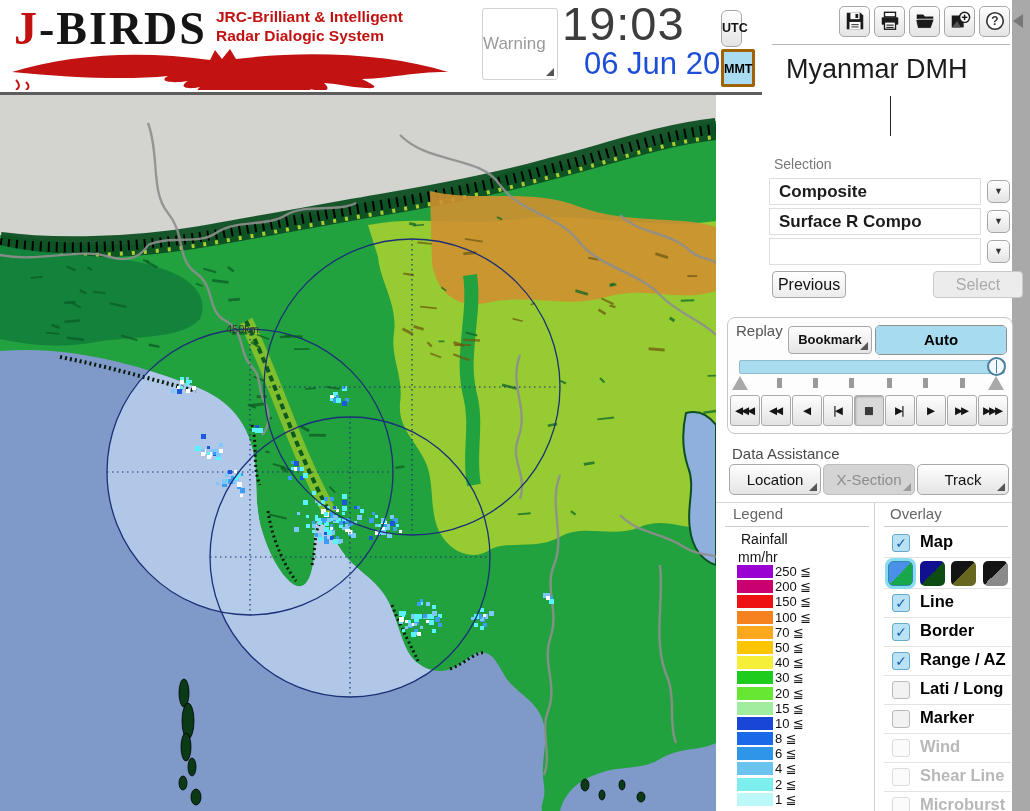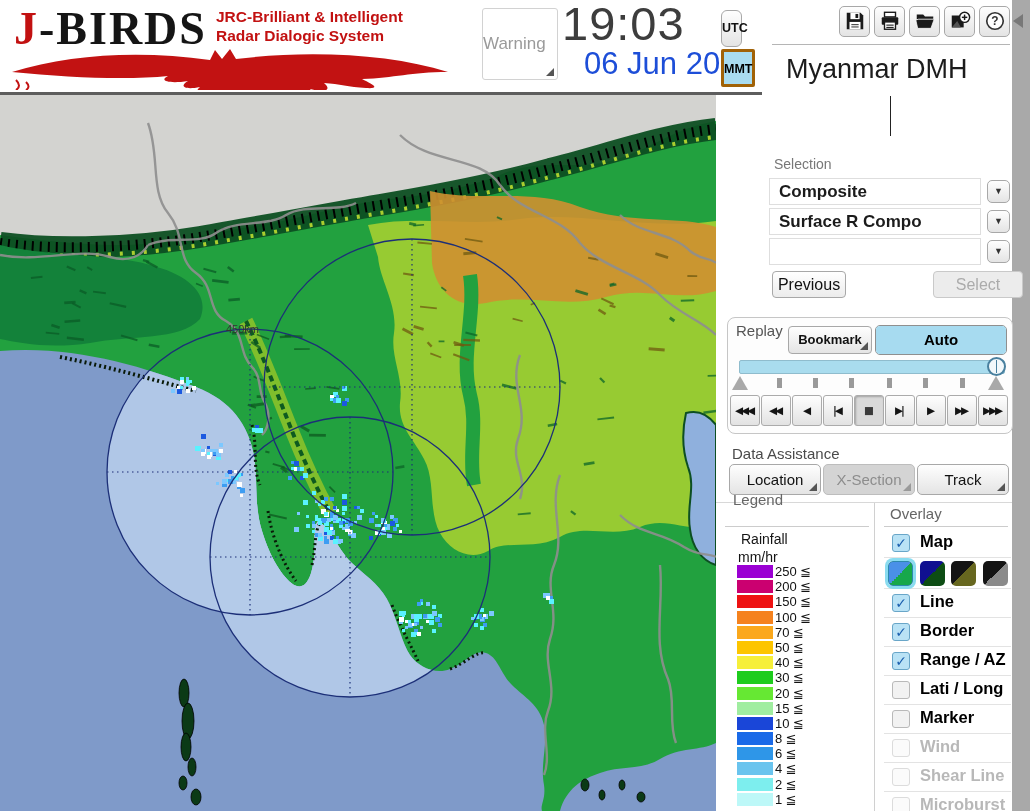--- a/index.html
+++ b/index.html
@@ -68,21 +68,21 @@
   .pbtn { width:30px; height:31px; margin-right:1px; background:linear-gradient(#fefefe,#e2e2e2);
     border:1px solid #ababab; border-radius:3px; font-size:10.5px; font-weight:bold; color:#141414;
     text-align:center; line-height:29px; font-family:"DejaVu Sans",sans-serif; letter-spacing:-2px;
     padding-right:2px; cursor:pointer; white-space:nowrap; overflow:hidden; }
   .pbtn.active { background:#d9d9d9; box-shadow:inset 1px 1px 2px rgba(0,0,0,.25); color:#3a3a3a; }
   #da-label { left:732px; top:445px; font-size:15px; color:#4a4a4a; }
   .da-btn { top:464px; width:92px; height:31px; font-size:15px; line-height:29px; border-radius:5px; }
   .da-btn.disabled { background:#d4d4d4; color:#8d8d8d; border-color:#bdbdbd; }
   #panel-hsep { left:716px; top:502px; width:296px; height:1px; background:#d8d8d8; }
   #panel-vsep { left:874px; top:503px; width:1px; height:308px; background:#d0d0d0; }
-  #legend-title { left:733px; top:491px; font-size:15px; color:#666; }
+  #legend-title { left:733px; top:505px; font-size:15px; color:#666; }
   #legend-underline { left:725px; top:526px; width:144px; height:1px; background:#ccc; }
   #legend-qty { left:741px; top:531px; font-size:14px; color:#141414; }
   #legend-unit { left:738px; top:549px; font-size:14px; color:#141414; }
   #legend-rows { left:733px; top:564px; width:112px; }
   .lgrow { position:relative; height:15.2px; }
   .lgsw { position:absolute; left:4px; top:1px; width:36px; height:13px; }
   .lglb { position:absolute; left:42px; top:0; width:66px; text-align:left; font-size:13px; color:#111; }
   #overlay-title { left:890px; top:505px; font-size:15px; color:#666; }
   #overlay-underline { left:884px; top:526px; width:124px; height:1px; background:#ccc; }
   #overlay-rows { left:884px; top:529px; width:127px; }

